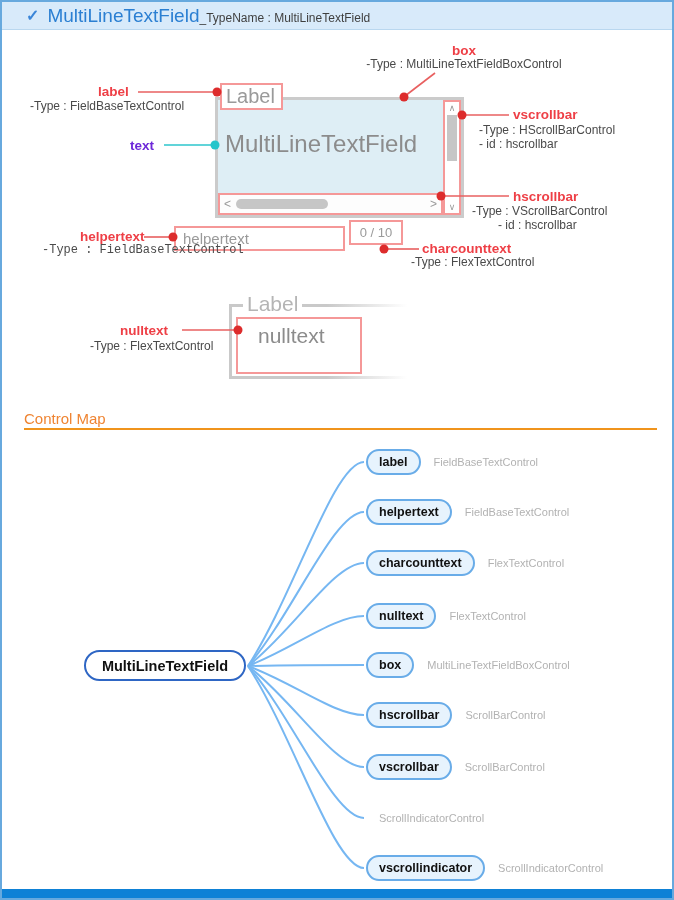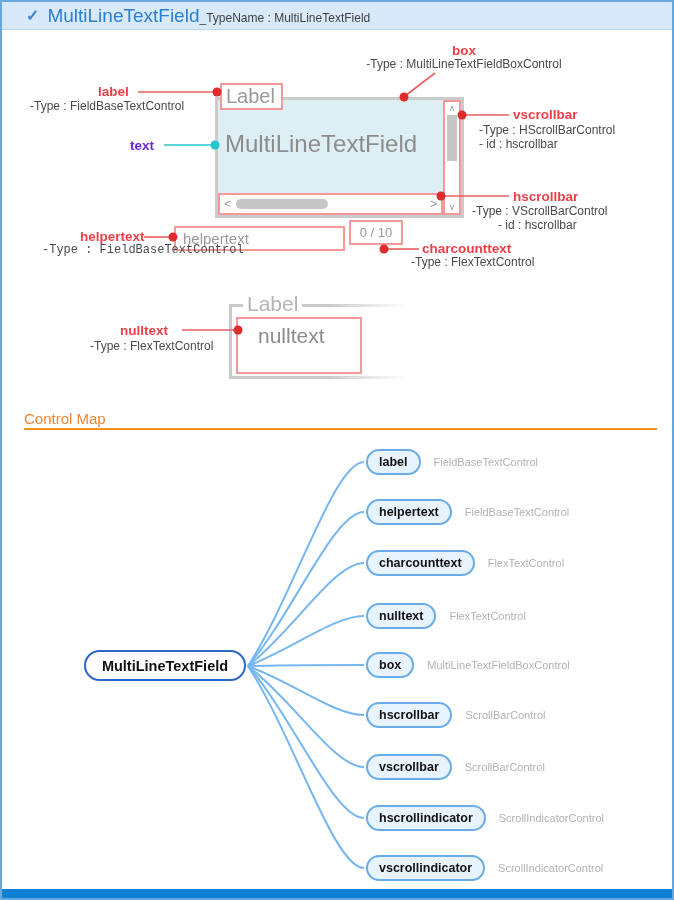--- a/index.html
+++ b/index.html
@@ -142,21 +142,20 @@
   </div>
   <div class="child-row" style="top:700px;">
     <span class="pill">hscrollbar</span>
     <span class="pill-type">ScrollBarControl</span>
   </div>
   <div class="child-row" style="top:752px;">
     <span class="pill">vscrollbar</span>
     <span class="pill-type">ScrollBarControl</span>
   </div>
   <div class="child-row" style="top:803px;">
-    <span class="pill">hscrollindicator</span>
     <span class="pill-type">ScrollIndicatorControl</span>
   </div>
   <div class="child-row" style="top:853px;text-align:right;">
     <span class="pill">vscrollindicator</span>
     <span class="pill-type">ScrollIndicatorControl</span>
   </div>
 
   <svg class="overlay" viewBox="0 0 674 900">
     <g stroke="#76b7f2" stroke-width="2" fill="none">
       <path d="M246,664 C292,593 332,460 362,460"></path>

